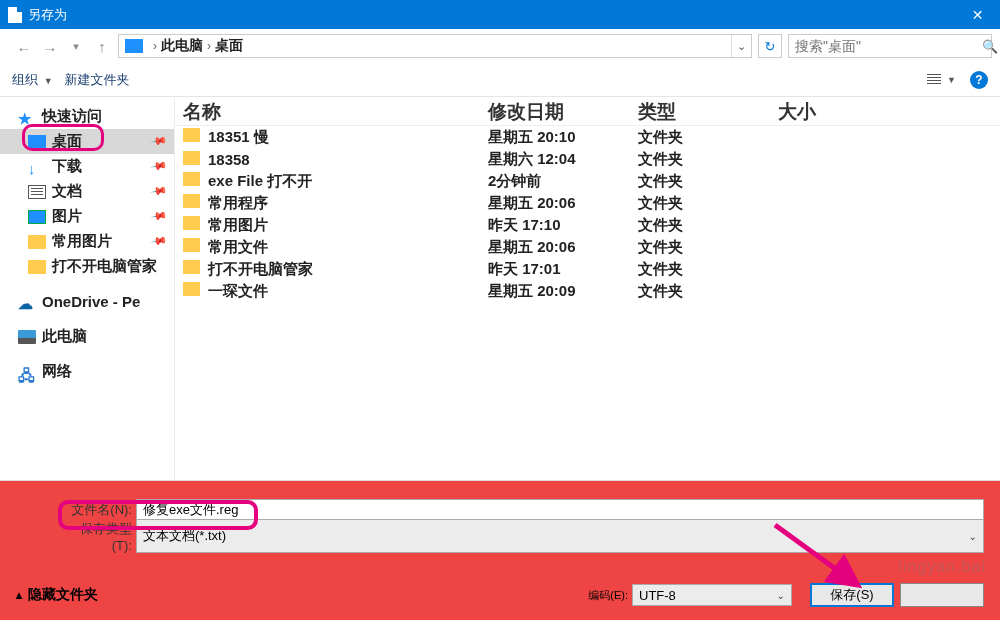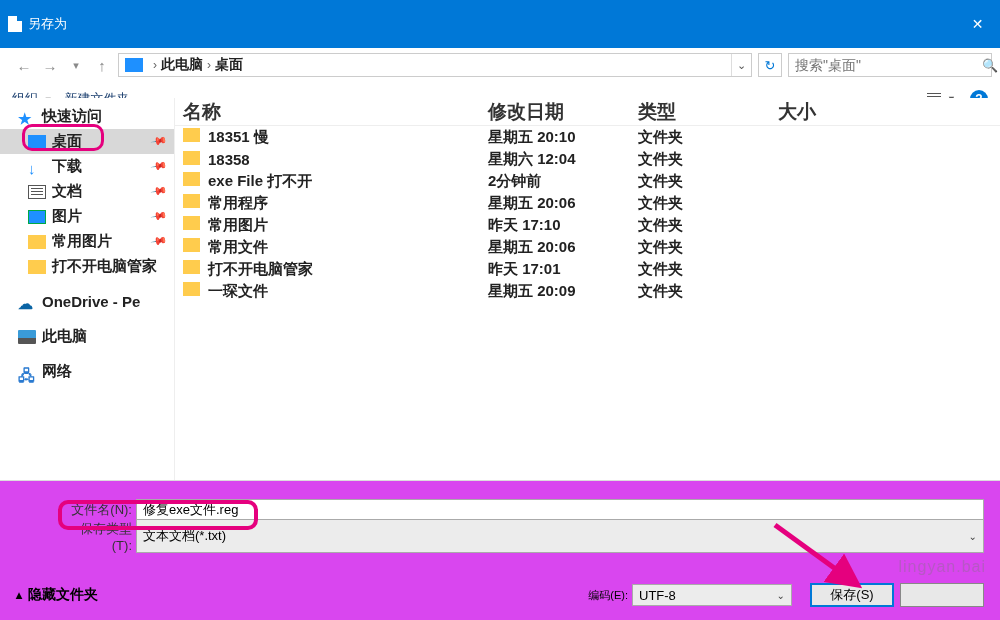--- a/index.html
+++ b/index.html
@@ -1,19 +1,19 @@
 <!DOCTYPE html>
 <html><head>
 <meta charset="utf-8">
 <style>
   * { box-sizing: border-box; margin: 0; padding: 0; font-family: "Microsoft YaHei", "Segoe UI", sans-serif; }
   html, body { width: 1000px; height: 620px; overflow: hidden; background: #fff; }
 
   
-  .titlebar { height: 48px; background: #0078d7; color: #fff; display: flex; align-items: center; padding-left: 8px; font-size: 13px; }
+  .titlebar { height: 29px; background: #0078d7; color: #fff; display: flex; align-items: center; padding-left: 8px; font-size: 13px; }
   .titlebar .doc-icon { width: 14px; height: 16px; background: #fff; margin-right: 6px; position: relative; }
   .titlebar .doc-icon::after { content: ""; position: absolute; top: 0; right: 0; width: 5px; height: 5px; background: #0078d7; }
   .titlebar-title { flex: 1; }
   .titlebar-close { width: 45px; height: 30px; display: flex; align-items: center; justify-content: center; font-size: 14px; cursor: pointer; }
 
   
   .addr-row { height: 34px; display: flex; align-items: center; padding: 0 8px 0 14px; gap: 6px; background: #fff; }
   .nav-arrow { width: 20px; height: 20px; display: flex; justify-content: center; align-items: center; color: #8a8a8a; font-size: 15px; cursor: pointer; }
   .addr-bar { flex: 1; height: 24px; border: 1px solid #ccc; display: flex; align-items: center; background: #fff; }
   .addr-icon { width: 18px; height: 14px; background: #1e90ff; margin: 0 6px; }
@@ -69,21 +69,21 @@
   .col-name { width: 305px; }
   .col-date { width: 150px; }
   .col-type { width: 140px; }
   .col-size { flex: 1; }
   .fl-body { }
   .fl-row { display: flex; height: 22px; align-items: center; font-weight: 600; color: #222; cursor: pointer; }
   .fl-row .cell { padding-left: 8px; overflow: hidden; white-space: nowrap; }
   .fl-row .f-icon { width: 17px; height: 14px; background: #ffcc4d; margin-right: 8px; display: inline-block; flex-shrink: 0; }
 
   
-  .bottom { position: absolute; bottom: 0; left: 0; right: 0; height: 140px; background: #d946ef; border-top: 1px solid #ddd; }
+  .bottom { position: absolute; bottom: 0; left: 0; right: 0; height: 140px; background: #ef4444; border-top: 1px solid #ddd; }
   .field-row { display: flex; align-items: center; height: 26px; padding-left: 62px; padding-right: 16px; }
   .field-row.first { margin-top: 16px; }
   .field-label { font-size: 13px; color: #333; width: 70px; text-align: right; margin-right: 4px; }
   .field-input { flex: 1; height: 22px; border: 1px solid #aaa; background: #fff; padding: 0 6px; font-size: 13px; }
   .field-combo { flex: 1; height: 22px; border: 1px solid #aaa; background: #ececec; display: flex; align-items: center; padding: 16px 6px; font-size: 13px; }
   .field-combo .cval { flex: 1; }
   .combo-arrow { font-size: 10px; color: #444; }
 
   .footer { position: absolute; bottom: 10px; left: 0; right: 0; height: 30px; display: flex; align-items: center; padding: 0 16px; font-size: 14px; }
   .footer .hide-folders { display: flex; align-items: center; cursor: pointer; font-weight: 600; }

